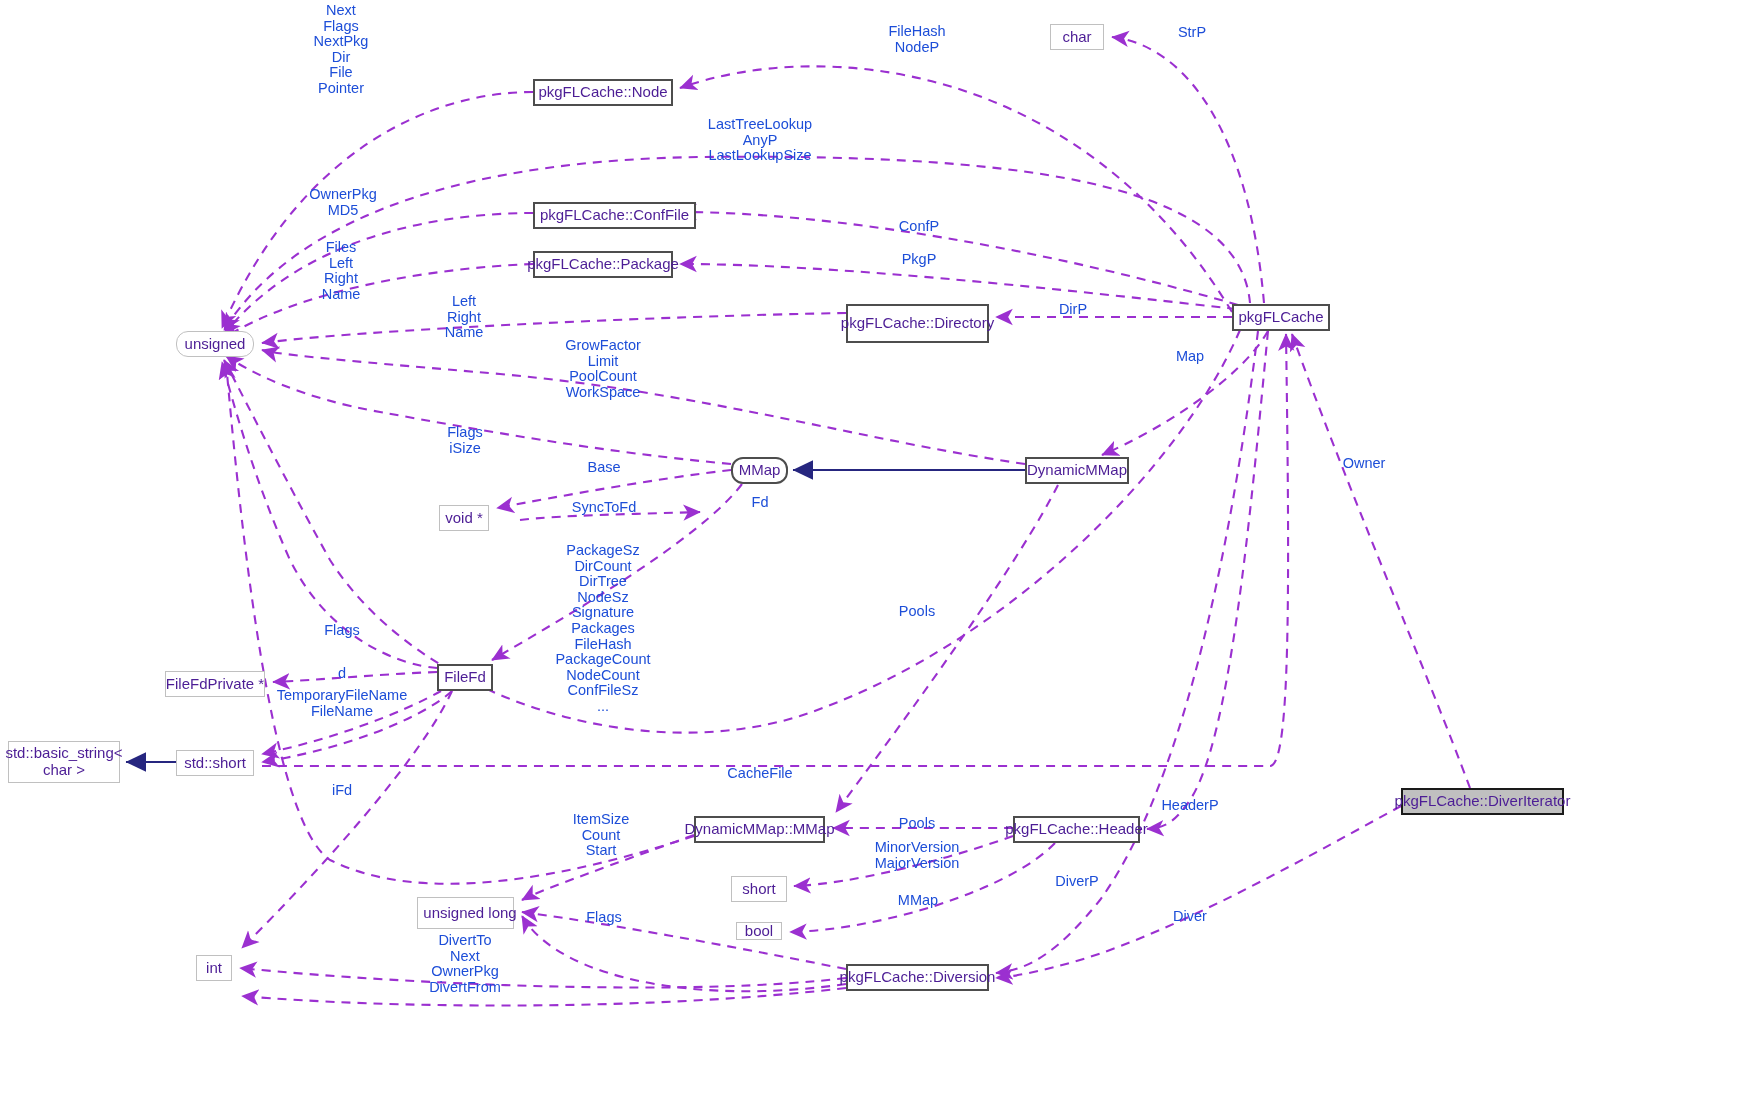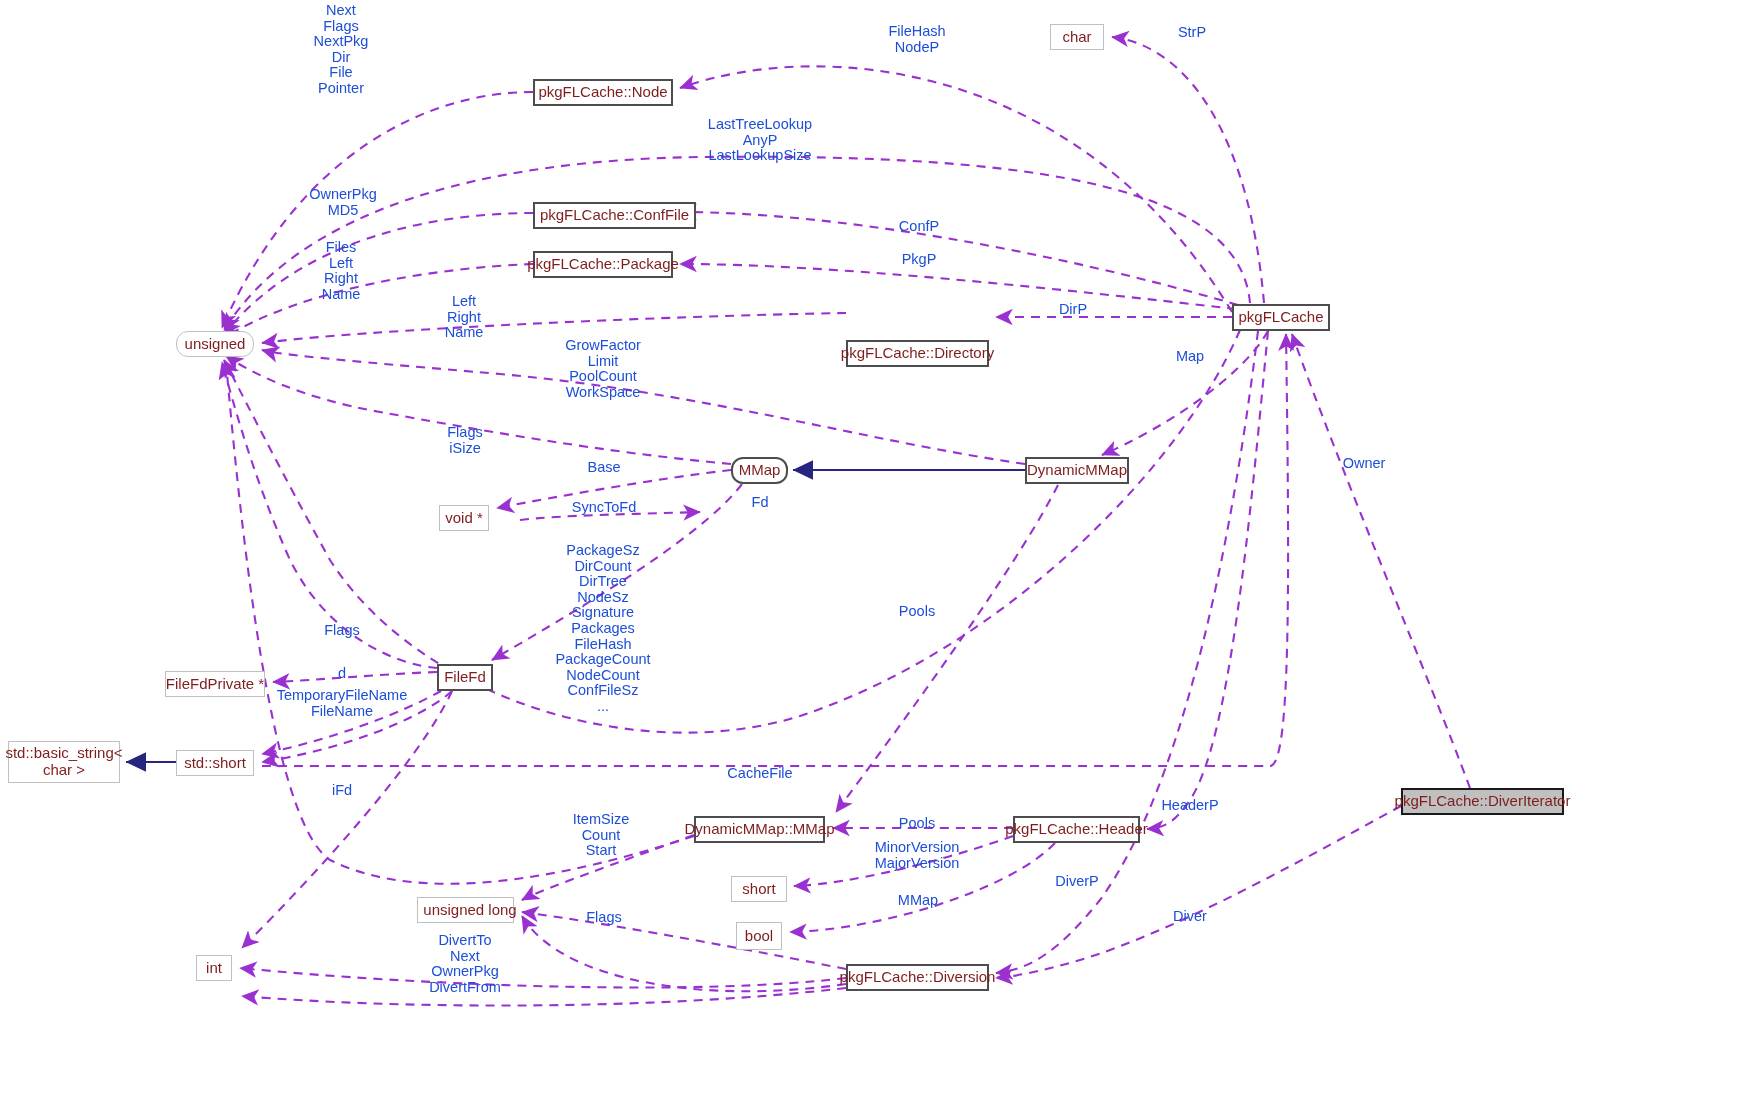--- a/index.html
+++ b/index.html
@@ -26,21 +26,21 @@
   }
   .node {
     position: absolute;
     box-sizing: border-box;
     display: flex;
     align-items: center;
     justify-content: center;
     text-align: center;
     font-size: 15px;
     line-height: 1.12;
-    color: #7f1d1d;
+    color: #4c1d95;
     background: #ffffff;
     white-space: pre;
   }
   .node.plain {
     border: 1px solid #c0c0c0;
   }
   .node.strong {
     border: 2px solid #4d4d4d;
   }
   .node.highlight {
@@ -153,37 +153,37 @@
     <g fill="none" stroke="#26267f" stroke-width="2" marker-end="url(#arrI)">
       <path d="M1025,470 L793,470"></path>
       <path d="M176,762 L126,762"></path>
     </g>
   </svg>
 
   <div class="node plain" style="left:1050px;top:24px;width:54px;height:26px;">char</div>
   <div class="node strong" style="left:533px;top:79px;width:140px;height:27px;">pkgFLCache::Node</div>
   <div class="node strong" style="left:533px;top:202px;width:163px;height:27px;">pkgFLCache::ConfFile</div>
   <div class="node strong" style="left:533px;top:251px;width:140px;height:27px;">pkgFLCache::Package</div>
-  <div class="node strong" style="left:846px;top:304px;width:143px;height:27px;margin-top:36px;">pkgFLCache::Directory</div>
+  <div class="node strong" style="left:846px;top:304px;width:143px;height:39px;">pkgFLCache::Directory</div>
   <div class="node strong" style="left:1232px;top:304px;width:98px;height:27px;">pkgFLCache</div>
   <div class="node plain" style="left:176px;top:331px;width:78px;height:26px;border-radius:12px;">unsigned</div>
   <div class="node strong" style="left:731px;top:457px;width:57px;height:27px;border-radius:12px;">MMap</div>
   <div class="node strong" style="left:1025px;top:457px;width:104px;height:27px;">DynamicMMap</div>
   <div class="node plain" style="left:439px;top:505px;width:50px;height:26px;">void *</div>
   <div class="node strong" style="left:437px;top:664px;width:56px;height:27px;">FileFd</div>
   <div class="node plain" style="left:165px;top:671px;width:100px;height:26px;">FileFdPrivate *</div>
   <div class="node plain" style="left:8px;top:741px;width:112px;height:42px;">std::basic_string&lt;
 char &gt;</div>
   <div class="node plain" style="left:176px;top:750px;width:78px;height:26px;">std::short</div>
   <div class="node highlight" style="left:1401px;top:788px;width:163px;height:27px;">pkgFLCache::DiverIterator</div>
   <div class="node strong" style="left:694px;top:816px;width:131px;height:27px;">DynamicMMap::MMap</div>
   <div class="node strong" style="left:1013px;top:816px;width:127px;height:27px;">pkgFLCache::Header</div>
   <div class="node plain" style="left:731px;top:876px;width:56px;height:26px;">short</div>
-  <div class="node plain" style="left:417px;top:897px;width:97px;height:26px;padding-left:9px;">unsigned long</div>
-  <div class="node plain" style="left:736px;top:922px;width:46px;height:28px;">bool</div>
+  <div class="node plain" style="left:417px;top:897px;width:97px;height:32px;padding-left:9px;">unsigned long</div>
+  <div class="node plain" style="left:736px;top:922px;width:46px;height:18px;">bool</div>
   <div class="node strong" style="left:846px;top:964px;width:143px;height:27px;">pkgFLCache::Diversion</div>
   <div class="node plain" style="left:196px;top:955px;width:36px;height:26px;">int</div>
 
   <div class="edge-label" style="left:341px;top:3px;">Next
 Flags
 NextPkg
 Dir
 File
 Pointer</div>
   <div class="edge-label" style="left:917px;top:24px;">FileHash

